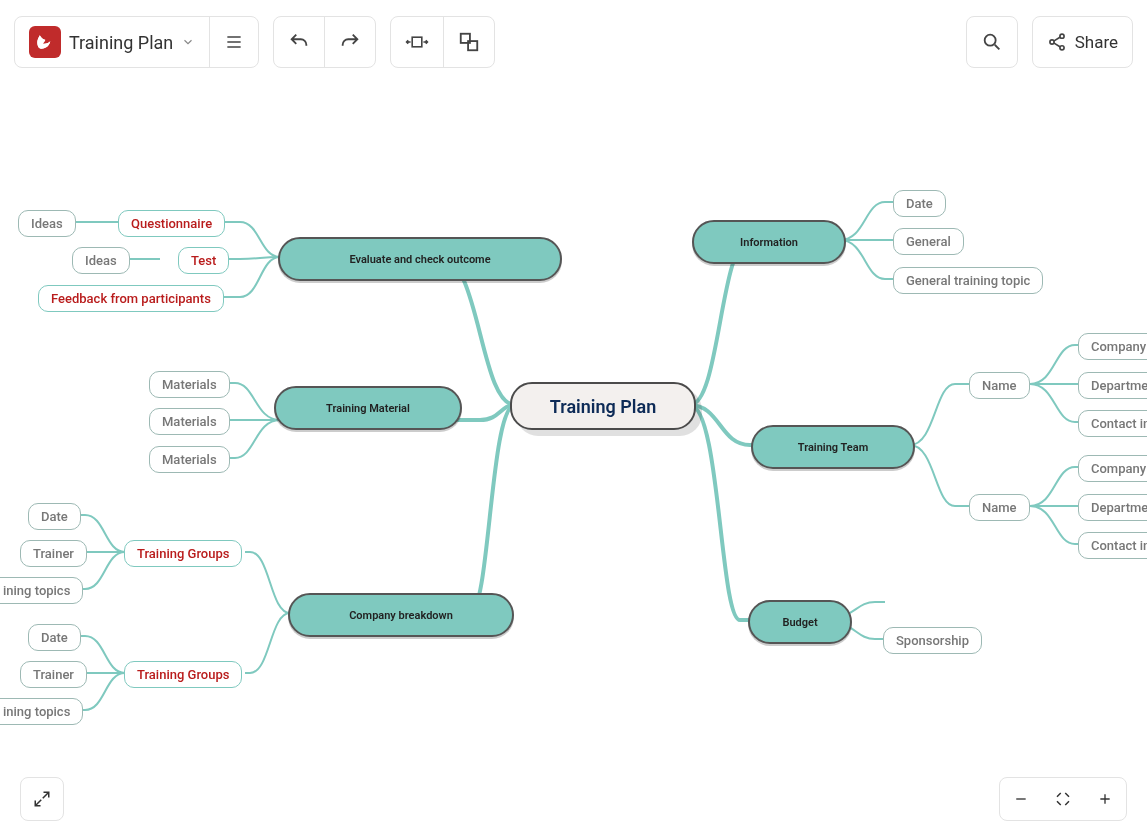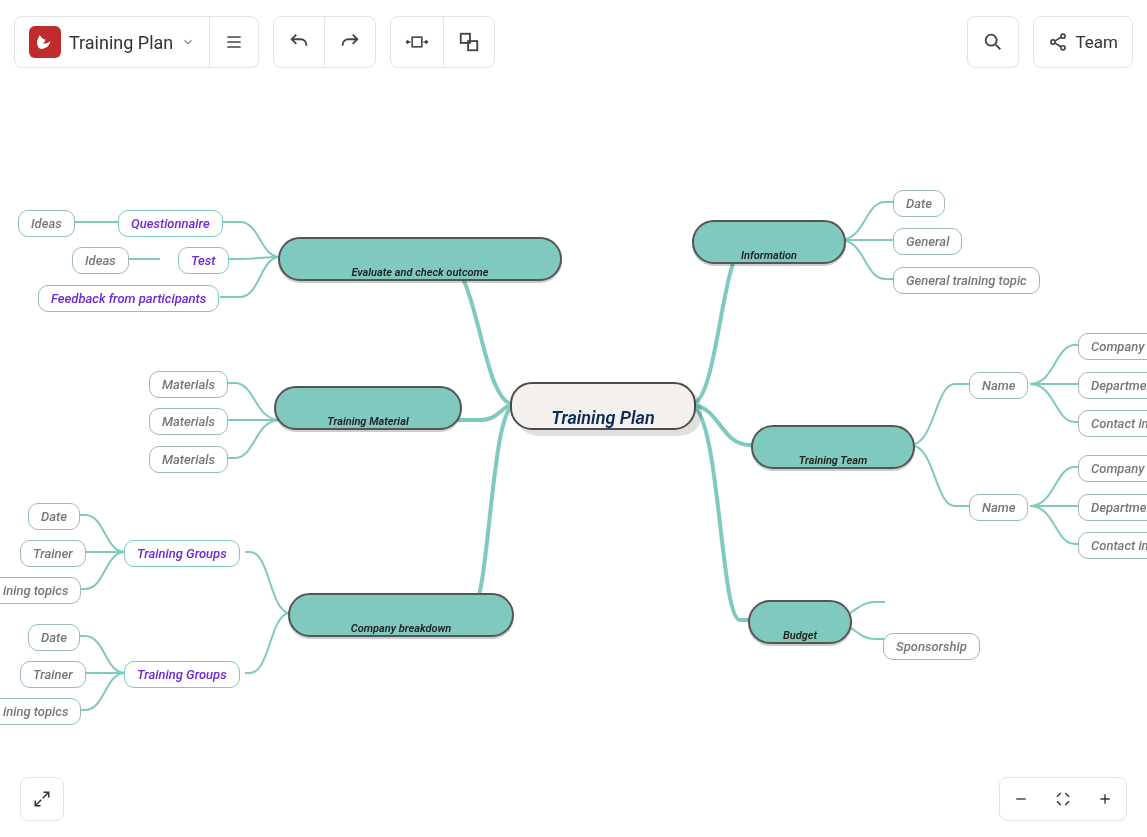--- a/index.html
+++ b/index.html
@@ -12,24 +12,24 @@
   .logo svg{filter:drop-shadow(0 0 0 #fff);}
   .title-seg{display:flex;align-items:center;gap:8px;padding:0 14px;}
   .doc-title{font-size:18px;color:#333;}
   .chev{color:#888;}
   .right-tools{margin-left:auto;display:flex;gap:14px;}
   .share-btn{display:flex;align-items:center;gap:8px;font-size:17px;color:#333;}
   .icon{display:flex;align-items:center;justify-content:center;}
   
   .canvas{position:absolute;left:0;top:70px;right:0;bottom:0;}
   svg.connectors{position:absolute;left:0;top:0;width:100%;height:100%;pointer-events:none;}
-  .node{position:absolute;border-radius:22px;display:flex;align-items:flex-end;justify-content:center;font-weight:600;cursor:pointer;white-space:nowrap;font-style:italic;}
+  .node{position:absolute;border-radius:22px;display:flex;align-items:center;justify-content:center;font-weight:600;cursor:pointer;white-space:nowrap;}
   .center-node{background:#f3f0ee;border:2px solid #4b4b4b;box-shadow:6px 6px 0 rgba(0,0,0,.12);font-size:18px;color:#0d2b57;}
   .branch-node{background:#7fc9bf;border:2px solid #555;box-shadow:0 2px 0 rgba(0,0,0,.2);font-size:11px;color:#222;}
-  .leaf-node{background:#fff;border:1.5px solid #7fc9bf;border-radius:10px;font-size:13px;color:#6d28d9;font-weight:500;padding:5px 12px;}
+  .leaf-node{background:#fff;border:1.5px solid #7fc9bf;border-radius:10px;font-size:13px;color:#b91c1c;font-weight:500;padding:5px 12px;}
   .gray-leaf{border-color:#9db9b4;color:#777;}
   
   .fullscreen-btn{position:absolute;left:20px;bottom:16px;width:42px;height:42px;border:1px solid #e3e3e3;border-radius:8px;display:flex;align-items:center;justify-content:center;background:#fff;cursor:pointer;}
   .zoom-grp{position:absolute;right:20px;bottom:16px;display:flex;align-items:center;border:1px solid #e3e3e3;border-radius:8px;background:#fff;height:42px;}
   .zoom-grp .zb{width:42px;height:100%;display:flex;align-items:center;justify-content:center;cursor:pointer;color:#333;font-size:20px;}
 </style>
 </head>
 <body>
 
 <div class="toolbar">
@@ -106,21 +106,21 @@
     <div class="btn-grp">
       <div class="btn share-btn">
         <span class="icon">
           <svg width="20" height="20" viewBox="0 0 24 24">
               <circle cx="6" cy="12" r="2.5" fill="none" stroke="#444" stroke-width="2"></circle>
               <circle cx="18" cy="5" r="2.5" fill="none" stroke="#444" stroke-width="2"></circle>
               <circle cx="18" cy="19" r="2.5" fill="none" stroke="#444" stroke-width="2"></circle>
               <path stroke="#444" stroke-width="2" d="M8 11l8-5M8 13l8 5"></path>
             </svg>
         </span>
-        <span>Team</span>
+        <span>Share</span>
       </div>
     </div>
   </div>
 </div>
 
 <div class="canvas">
 <svg class="connectors">
   <g fill="none" stroke="#7fc9bf" stroke-width="4">
 
     <path d="M515 335 C480 335 480 187 440 187 L 280 187"></path>
@@ -276,21 +276,21 @@
 <div class="node leaf-node gray-leaf" style="left:1078px;top:424px;border-top-right-radius:0;border-bottom-right-radius:0;">
       <span>Departmen</span>
     </div>
 <div class="node leaf-node gray-leaf" style="left:1078px;top:462px;border-top-right-radius:0;border-bottom-right-radius:0;">
       <span>Contact inf</span>
     </div>
 
 <div class="node branch-node" style="left:748px;top:530px;width:100px;height:40px;">
       <span>Budget</span>
     </div>
-<div class="node leaf-node gray-leaf" style="left:883px;top:557px;margin-top:6px;">
+<div class="node leaf-node gray-leaf" style="left:883px;top:557px;">
       <span>Sponsorship</span>
     </div>
 
 </div>
 
 <div class="fullscreen-btn">
   <span class="icon">
     <svg width="18" height="18" viewBox="0 0 24 24">
         <path fill="none" stroke="#333" stroke-width="2" d="M14 3h7v7M10 21H3v-7M21 3l-8 8M3 21l8-8"></path>
       </svg>

